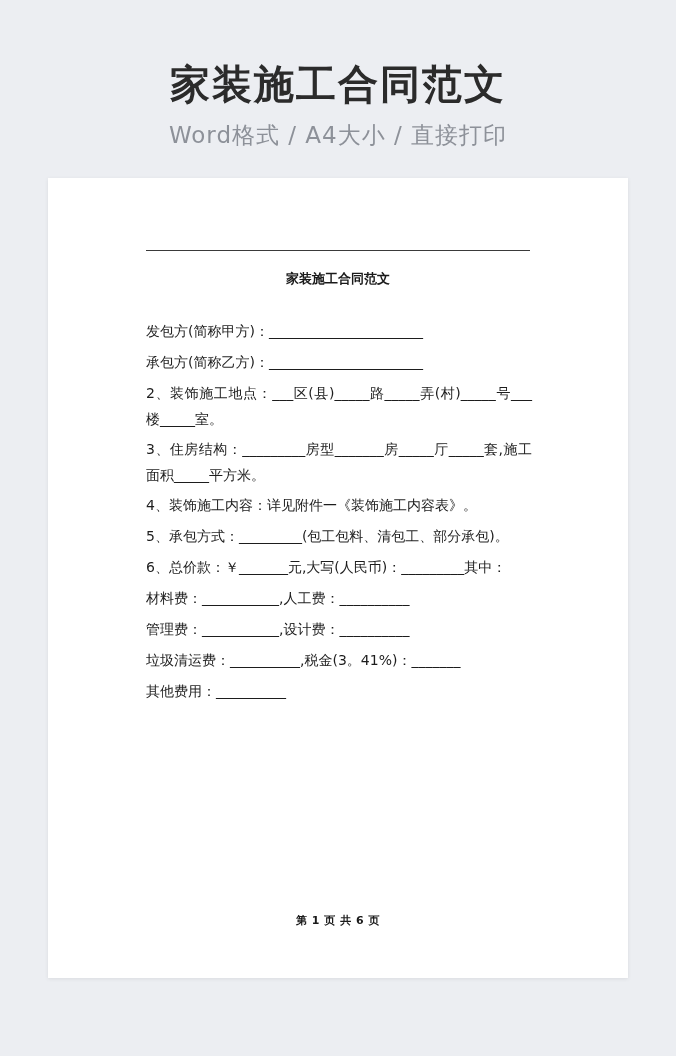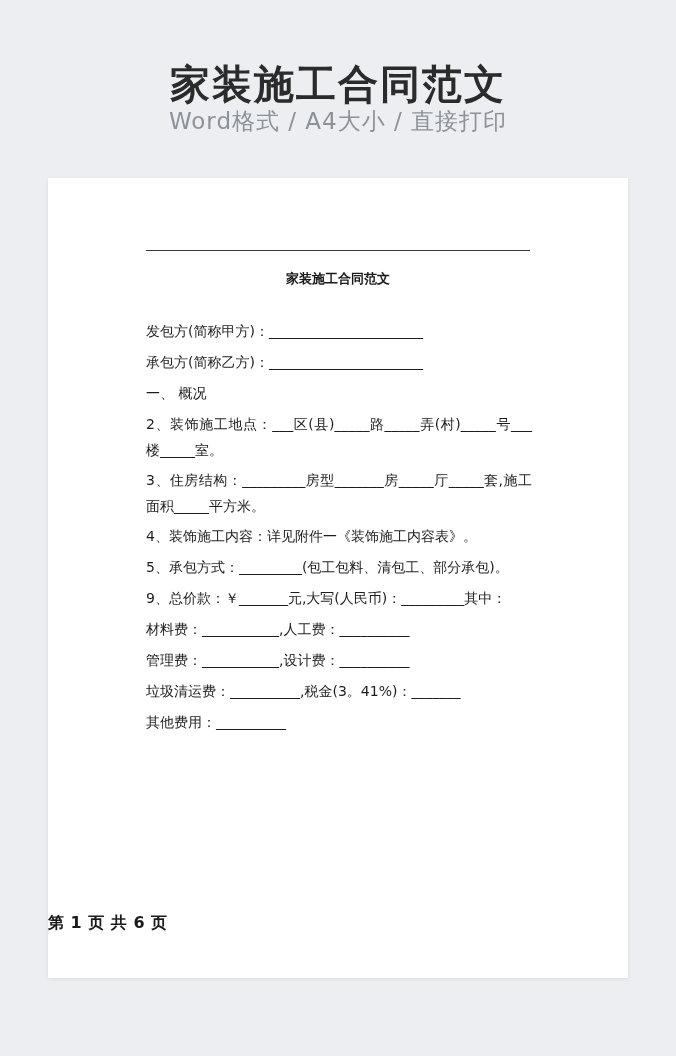--- a/index.html
+++ b/index.html
@@ -36,20 +36,21 @@
   .banner-title {
     margin-top: 62px;
     font-size: 40px;
     font-weight: bold;
     color: #2b2b2b;
     letter-spacing: 2px;
     line-height: 1.1;
     font-family: "DejaVu Sans", "Liberation Sans", sans-serif;
   }
   .banner-sub {
+    margin-top: 14px;
     font-size: 23px;
     color: #8d9199;
     letter-spacing: 1px;
     font-family: "DejaVu Sans", "Liberation Sans", sans-serif;
     text-align: right;
   }
 
   
   .sheet {
     position: absolute;
@@ -106,22 +107,22 @@
     margin-bottom: 5px;
   }
   .para.flow {
     margin-bottom: 4px;
   }
   .footer {
     position: absolute;
     left: 0;
     top: 735px;
     width: 580px;
-    text-align: left;
-    font-size: 16px;
+    text-align: center;
+    font-size: 11px;
     font-weight: bold;
     color: #1a1a1a;
     letter-spacing: 0.5px;
     font-family: "DejaVu Sans", "Liberation Sans", sans-serif;
   }
 </style>
 </head>
 <body>
 
 <div class="page">
@@ -134,26 +135,25 @@
   <div class="sheet">
     <div class="sheet-inner">
 
       <div class="rule"></div>
 
       <div class="doc-title">家装施工合同范文</div>
 
       <div class="body">
         <p class="para tight">发包方(简称甲方)：______________________</p>
         <p class="para tight">承包方(简称乙方)：______________________</p>
-        <p class="para tight">一、 概况</p>
         <p class="para flow">2、装饰施工地点：___区(县)_____路_____弄(村)_____号___楼_____室。</p>
         <p class="para flow">3、住房结构：_________房型_______房_____厅_____套,施工面积_____平方米。</p>
         <p class="para tight">4、装饰施工内容：详见附件一《装饰施工内容表》。</p>
         <p class="para tight">5、承包方式：_________(包工包料、清包工、部分承包)。</p>
-        <p class="para tight">9、总价款：￥_______元,大写(人民币)：_________其中：</p>
+        <p class="para tight">6、总价款：￥_______元,大写(人民币)：_________其中：</p>
         <p class="para tight">材料费：___________,人工费：__________</p>
         <p class="para tight">管理费：___________,设计费：__________</p>
         <p class="para tight">垃圾清运费：__________,税金(3。41%)：_______</p>
         <p class="para tight">其他费用：__________</p>
       </div>
 
       <div class="footer">第 1 页 共 6 页</div>
 
     </div>
   </div>

